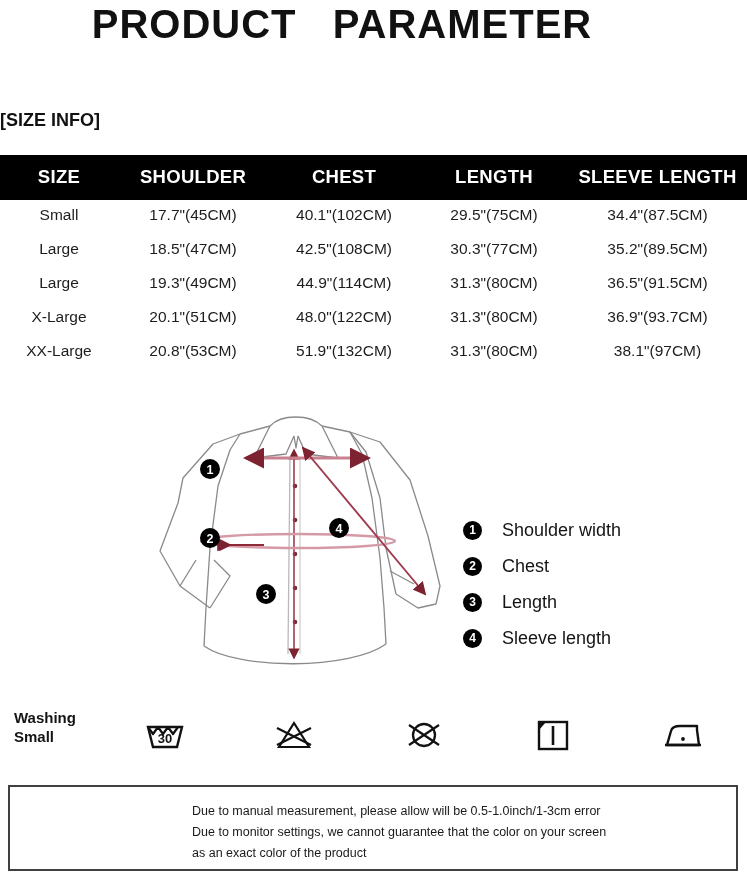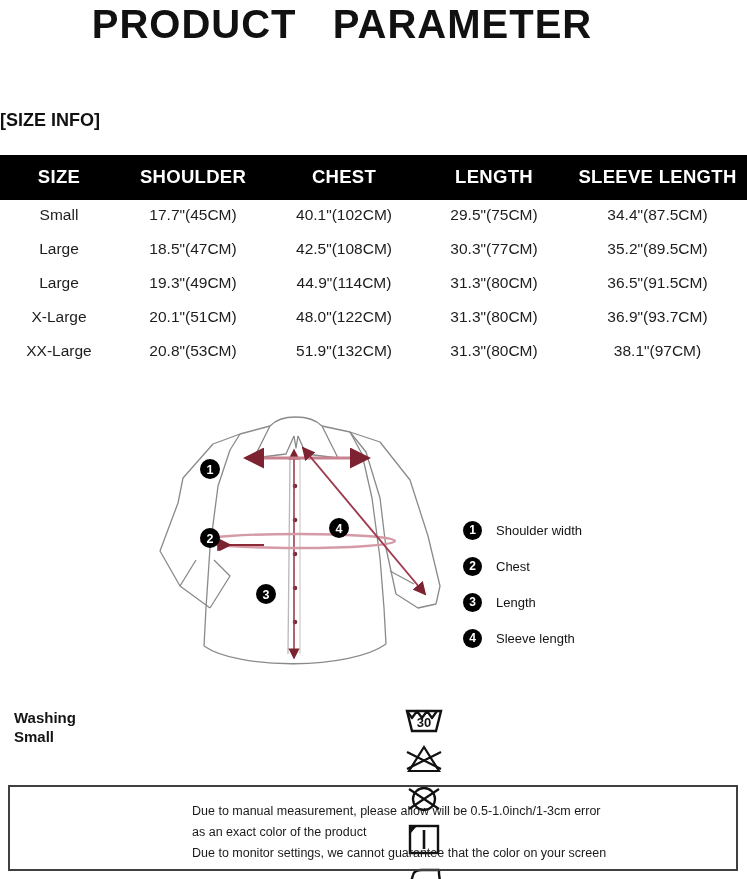--- a/index.html
+++ b/index.html
@@ -103,22 +103,22 @@
     color: #ffffff;
     font-size: 12px;
     font-weight: bold;
     display: flex;
     align-items: center;
     justify-content: center;
     flex: none;
     line-height: 1;
   }
   .legend-label {
-    margin-left: 14px;
-    font-size: 13px;
+    margin-left: 20px;
+    font-size: 18px;
     color: #141414;
   }
 
   
   .wash-row {
     position: absolute;
     left: 0;
     top: 698px;
     width: 747px;
     height: 72px;
@@ -134,21 +134,20 @@
     line-height: 19px;
   }
   .wash-icons {
     position: absolute;
     left: 100px;
     top: 0;
     width: 647px;
     height: 72px;
     display: flex;
     align-items: center;
-    flex-direction: column;
   }
   .wash-icon {
     flex: 1 1 0;
     display: flex;
     align-items: center;
     justify-content: center;
   }
 
   
   .footer-box {
@@ -368,16 +367,16 @@
         <circle cx="25" cy="25" r="1.9" fill="#111111"></circle>
       </svg>
     </div>
 
   </div>
 </div>
 
 <div class="footer-box">
   <div class="footer-text">
     <div>Due to manual measurement, please allow will be 0.5-1.0inch/1-3cm error</div>
+    <div>Due to monitor settings, we cannot guarantee that the color on your screen</div>
     <div>as an exact color of the product</div>
-    <div>Due to monitor settings, we cannot guarantee that the color on your screen</div>
   </div>
 </div>
 
 </body></html>

